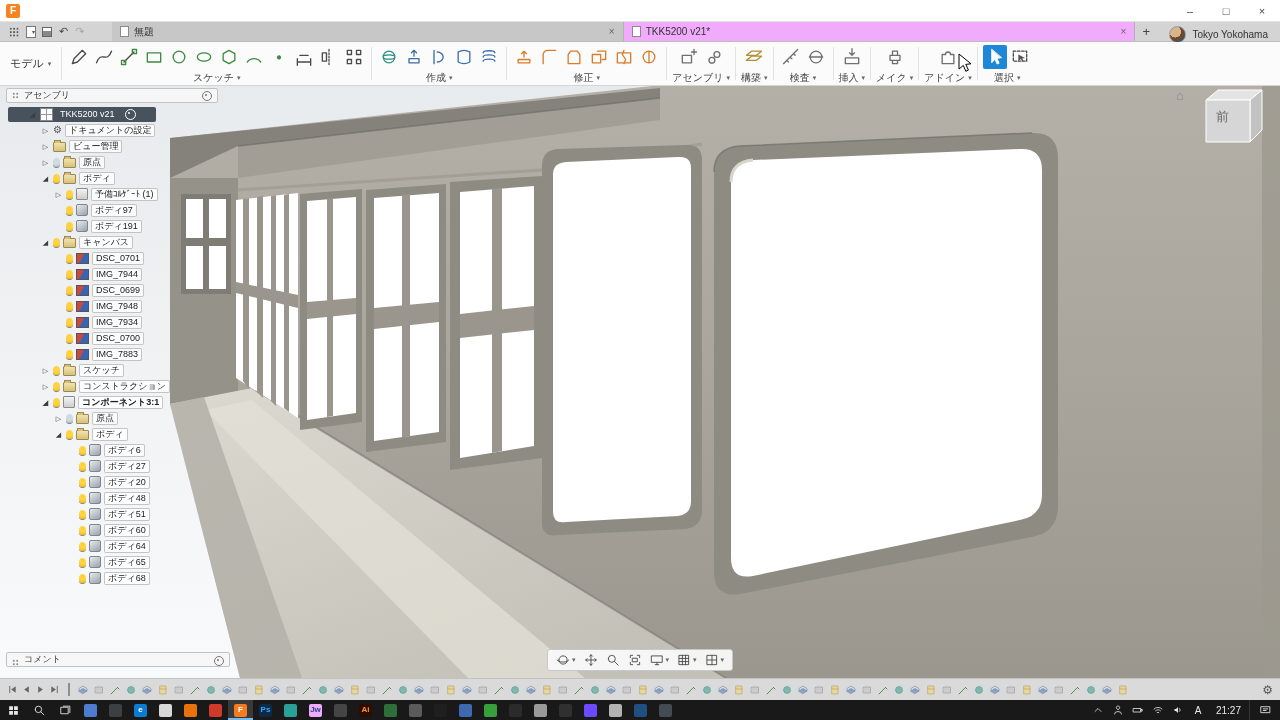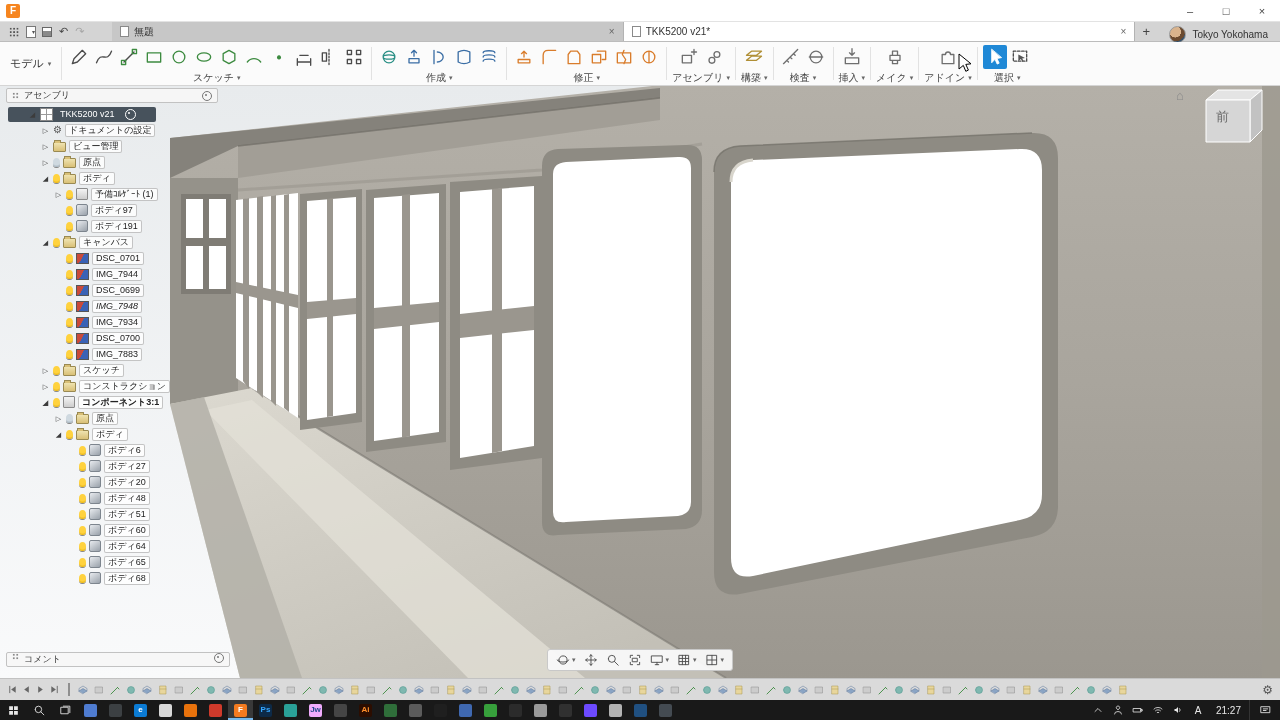--- a/index.html
+++ b/index.html
@@ -21,21 +21,21 @@
   .tabbar-icons{display:flex;align-items:center;gap:7px;padding:0 9px;width:112px;box-sizing:border-box;}
   .dots{width:10px;height:10px;background-image:radial-gradient(#555 1px,transparent 1.3px);background-size:3.4px 3.4px;}
   .file-ico{width:8px;height:10px;background:#fdfdfd;border:1px solid #777;}
   .mini-caret{font-size:6px;color:#555;margin-left:-4px;}
   .save-ico{width:10px;height:10px;border:1px solid #666;background:linear-gradient(#fdfdfd 0 3px,#8a8a8a 3px);box-sizing:border-box;}
   .uicon{font-size:11px;color:#444;line-height:1;}
   .uicon.disabled{color:#a6a6a6;}
   .tabs{flex:1;display:flex;min-width:0;}
   .tab{flex:1;display:flex;align-items:center;gap:5px;padding:0 8px;font-size:10px;color:#333;
        background:#c7c7c7;border-right:1px solid #b3b3b3;min-width:0;box-sizing:border-box;}
-  .tab.active{background:#ffffff;}
+  .tab.active{background:#f0abfc;}
   .doc-ico{width:7px;height:9px;background:#fff;border:1px solid #8a8a8a;flex:none;}
   .tab-label{white-space:nowrap;overflow:hidden;text-overflow:ellipsis;}
   .tab-close{margin-left:auto;font-size:10px;color:#666;flex:none;}
   .new-tab{width:22px;border:none;background:none;font-size:13px;color:#444;padding:0;}
   .account{display:flex;align-items:center;gap:6px;padding:12px 12px;}
   .avatar{width:15px;height:15px;border-radius:50%;border:1px solid #999;
           background:radial-gradient(circle at 35% 32%,#d9b38c 0 40%,#6b4a2f 41% 68%,#33506b 69%);}
   .account-name{font-size:10px;color:#333;white-space:nowrap;}
 
   
@@ -88,21 +88,21 @@
              background-image:linear-gradient(#9a9a9a,#9a9a9a),linear-gradient(#9a9a9a,#9a9a9a);
              background-size:1px 100%,100% 1px;background-position:5px 0,0 5px;background-repeat:no-repeat;}
   .chip{font-size:9px;line-height:11px;color:#222;background:rgba(255,255,255,.8);
         border:1px solid rgba(110,110,110,.4);border-radius:2px;padding:0 3px;white-space:nowrap;}
   .trow.sel .chip{background:transparent;border-color:transparent;color:#fff;}
   .target-ico{width:9px;height:9px;border:1.5px solid #fff;border-radius:50%;position:relative;flex:none;margin-left:3px;}
   .target-ico::after{content:"";position:absolute;left:2px;top:2px;width:2px;height:2px;background:#fff;border-radius:50%;}
 
   
   .comments-bar{position:absolute;left:6px;top:566px;width:212px;height:13px;background:rgba(246,246,246,.92);
-                border:1px solid #c2c2c2;border-radius:2px;display:flex;align-items:flex-start;gap:5px;
+                border:1px solid #c2c2c2;border-radius:2px;display:flex;align-items:flex-end;gap:5px;
                 font-size:9px;color:#333;padding:0 5px;box-sizing:content-box;}
 
   
   .navbar{position:absolute;left:50%;bottom:7px;transform:translateX(-50%);height:18px;
           background:rgba(249,249,249,.95);border:1px solid #c8c8c8;border-radius:3px;
           display:flex;align-items:center;gap:8px;padding:1px 8px;}
   .nav-btn{display:flex;align-items:center;gap:2px;}
 
   
   .timeline{position:absolute;top:678px;left:0;right:0;height:22px;background:#dadada;border-top:1px solid #c2c2c2;
@@ -605,21 +605,21 @@
             </span>
           </div>
           <div class="trow" style="padding-left: 28px;">
             <span class="rowbox">
               <span class="exp-sp"></span>
               <span class="bulb"></span>
               <span class="icon-canvas"></span>
               <span class="chip">DSC_0699</span>
             </span>
           </div>
-          <div class="trow" style="padding-left: 28px; font-style: italic;">
+          <div class="trow" style="padding-left: 28px;">
             <span class="rowbox">
               <span class="exp-sp"></span>
               <span class="bulb"></span>
               <span class="icon-canvas"></span>
               <span class="chip">IMG_7948</span>
             </span>
           </div>
           <div class="trow" style="padding-left: 28px;">
             <span class="rowbox">
               <span class="exp-sp"></span>

